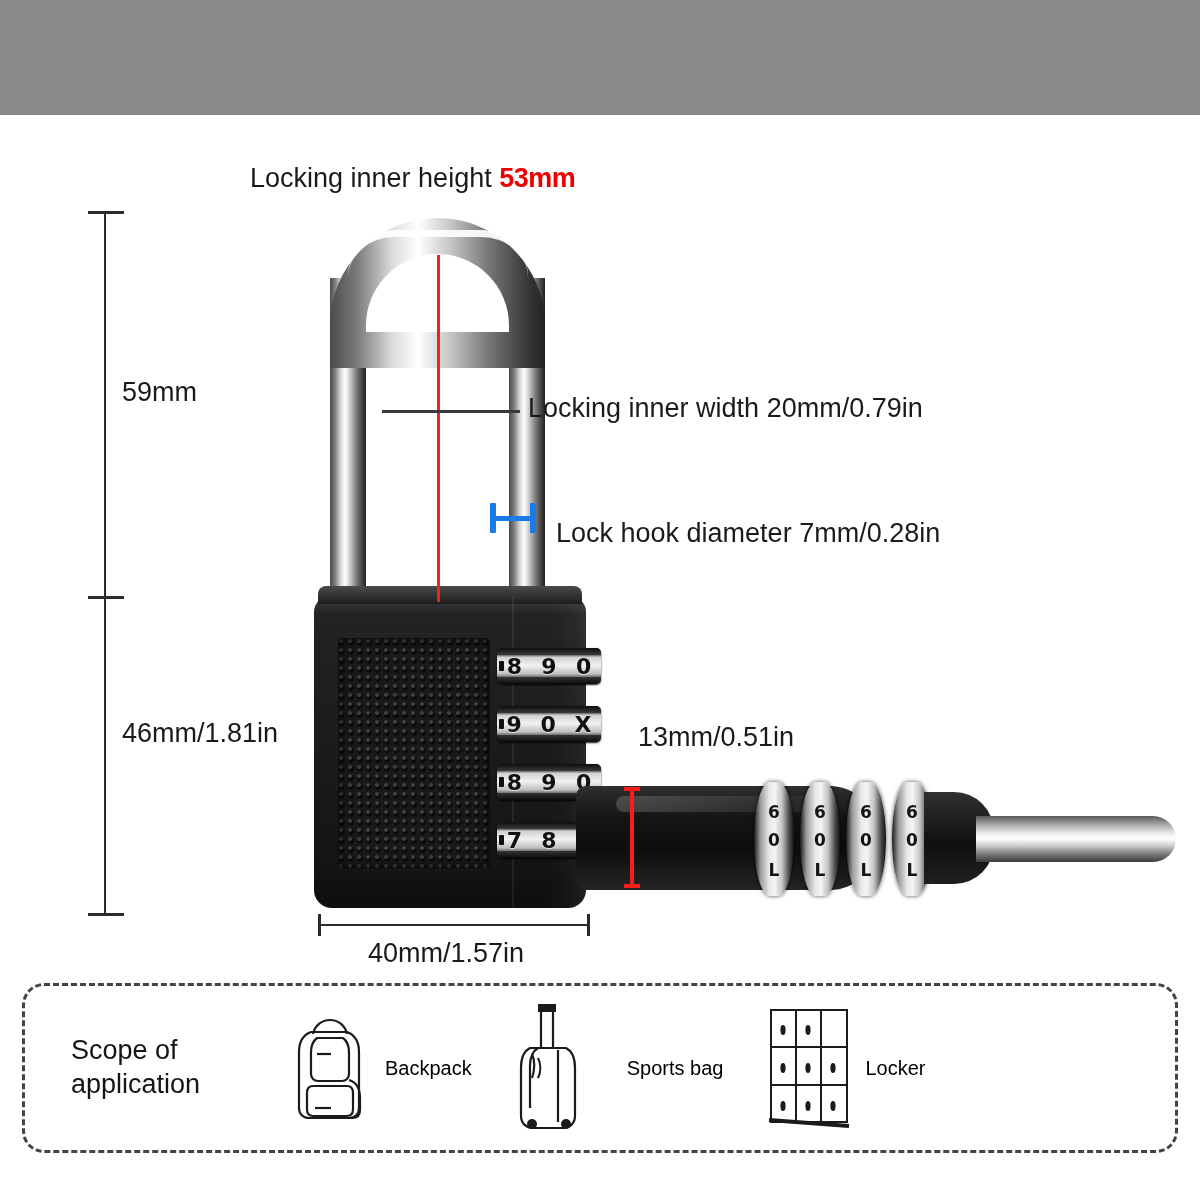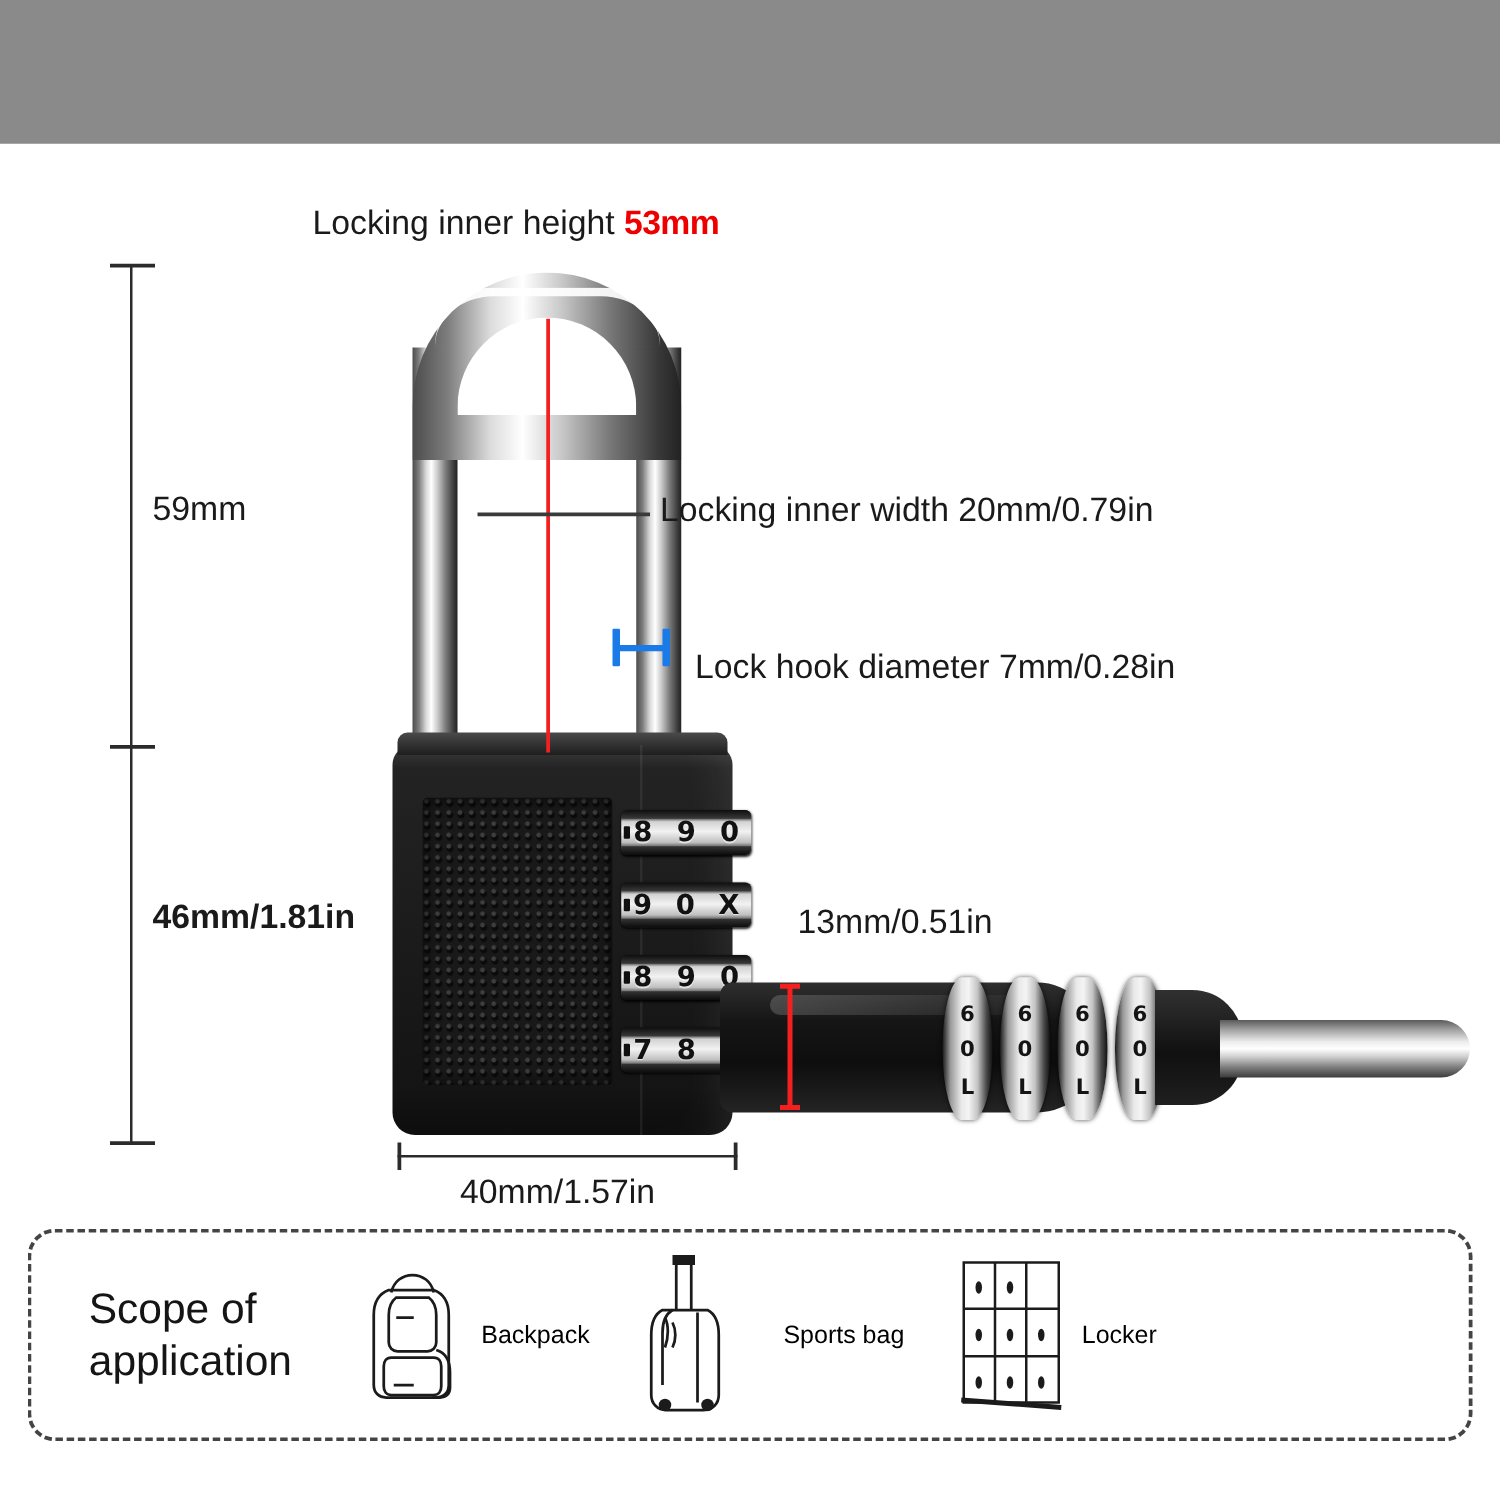--- a/index.html
+++ b/index.html
@@ -177,21 +177,21 @@
 
   
   .scope{
     position:absolute;left:22px;top:983px;width:1156px;height:170px;
     border:3px dashed #444;
     border-radius:22px;
     box-sizing:border-box;
     display:flex;align-items:center;
   }
   .scope-title{
-    font-size:34px;color:#151515;line-height:1.25;
+    font-size:27px;color:#151515;line-height:1.25;
     margin-left:46px;width:190px;
   }
   .scope-item{display:flex;align-items:center;}
   .scope-item .ico{width:100px;height:130px;display:flex;align-items:center;justify-content:center;}
   .scope-item .nm{font-size:20px;color:#000000;white-space:nowrap;margin-left:6px;}
   .gap-a{margin-left:18px;} .gap-b{margin-left:26px;gap:23px;}
   .gap-c{margin-left:40px;} .gap-d{margin-left:36px;}
 </style>
 </head>
 <body>
@@ -202,22 +202,22 @@
 
   <div class="lbl" style="left:250px;top:163px;">
     <span>Locking inner height</span>
     <span class="hi">53mm</span>
   </div>
 
   <div class="vdim"></div>
   <div class="vtick t1"></div>
   <div class="vtick t2"></div>
   <div class="vtick t3"></div>
-  <div class="lbl" style="left:122px;top:392px;">59mm</div>
-  <div class="lbl" style="left:122px;top:718px;font-weight:bold;">46mm/1.81in</div>
+  <div class="lbl" style="left:122px;top:377px;">59mm</div>
+  <div class="lbl" style="left:122px;top:718px;">46mm/1.81in</div>
 
   <div class="lock-front">
     <div class="shackle">
       <div class="leg left"></div>
       <div class="leg right"></div>
       <div class="arc"></div>
       <div class="gloss"></div>
     </div>
 
     <div class="body">

